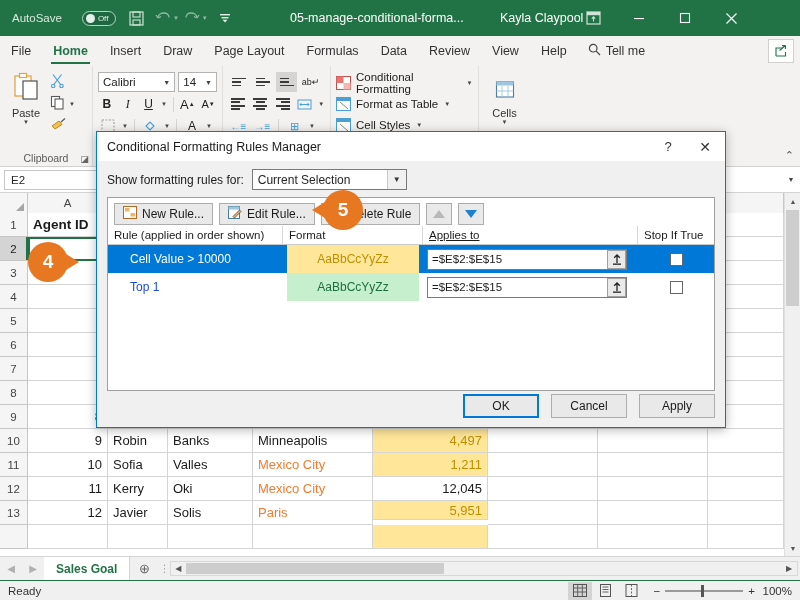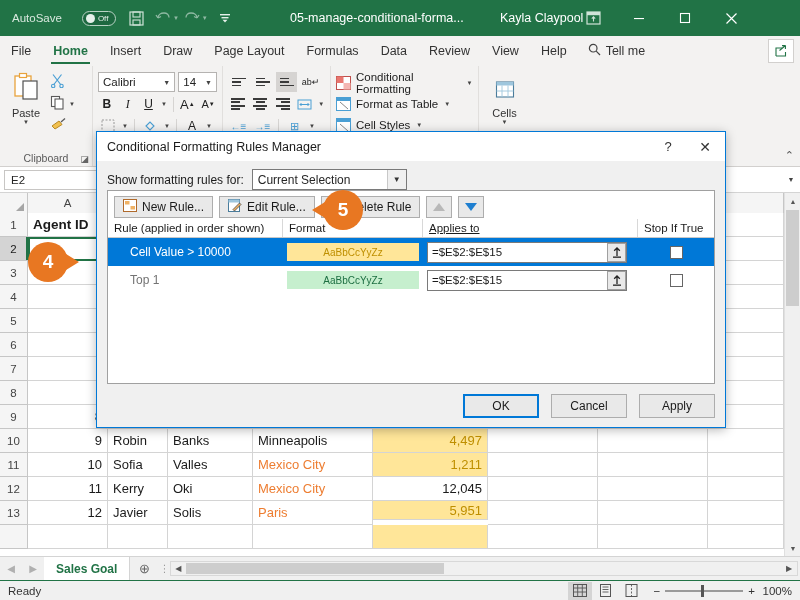--- a/index.html
+++ b/index.html
@@ -278,21 +278,21 @@
   #show-label{ font-size:12px; color:#1b1b1b; }
   #scope-select{
     width:155px; height:21px; background:#ffffff; border:1px solid #7a7a7a;
     display:flex; align-items:center; padding-left:5px; font-size:12px;
   }
   #scope-select .dd{
     margin-left:auto; width:19px; height:19px; background:#f0f0f0; border-left:1px solid #c8c8c8;
     display:flex; align-items:center; justify-content:center; font-size:8px; color:#333;
   }
   #rules-panel{
-    background:#ffffff; border:1px solid #a0a0a0;
+    margin-top:7px; background:#ffffff; border:1px solid #a0a0a0;
     height:194px; position:relative;
   }
   #rules-toolbar{
     height:28px; display:flex; align-items:center; gap:6px; padding:3px 6px 0 6px;
   }
   .tbtn{
     height:22px; border:1px solid #adadad; background:#e9e9e9;
     display:flex; align-items:center; gap:5px; padding:0 8px;
     font-size:12px; color:#1b1b1b;
   }
@@ -305,26 +305,26 @@
   .tri-dn{ border-left:6px solid transparent; border-right:6px solid transparent;
     border-top:8px solid #1f7fd0; }
   #rules-head{
     display:flex; height:19px; border-bottom:1px solid #c8c8c8;
     font-size:11.5px; color:#1b1b1b; background:#ffffff;
   }
   .rh{ display:flex; align-items:center; padding-left:6px; border-right:1px solid #d8d8d8; }
   .rrow{ display:flex; height:28px; align-items:center; background:#ffffff; }
   .rrow.sel{ background:#0078d7; }
   .rc{ display:flex; align-items:center; height:100%; }
-  .rc-rule{ width:175px; padding-left:22px; font-size:12px; color:#737373; }
+  .rc-rule{ width:175px; padding-left:22px; font-size:12px; color:#1d4ed8; }
   .rrow.sel .rc-rule{ color:#ffffff; }
   .rc-format{ width:140px; display:flex; align-items:center; justify-content:center; }
   .fmt-chip{
-    width:132px; height:18px; display:flex; align-items:center; justify-content:center;
-    font-size:10px;
+    width:132px; height:28px; display:flex; align-items:center; justify-content:center;
+    font-size:12px;
   }
   .rc-applies{ width:215px; display:flex; align-items:center; padding-left:4px; }
   .applies-box{
     width:200px; height:21px; background:#ffffff; border:1px solid #7a7a7a;
     display:flex; align-items:center; padding-left:4px; font-size:11.5px; color:#1b1b1b;
   }
   .applies-box .pick{
     margin-left:auto; width:19px; height:19px; background:#e9e9e9; border:1px solid #a0a0a0;
     display:flex; align-items:center; justify-content:center;
   }

